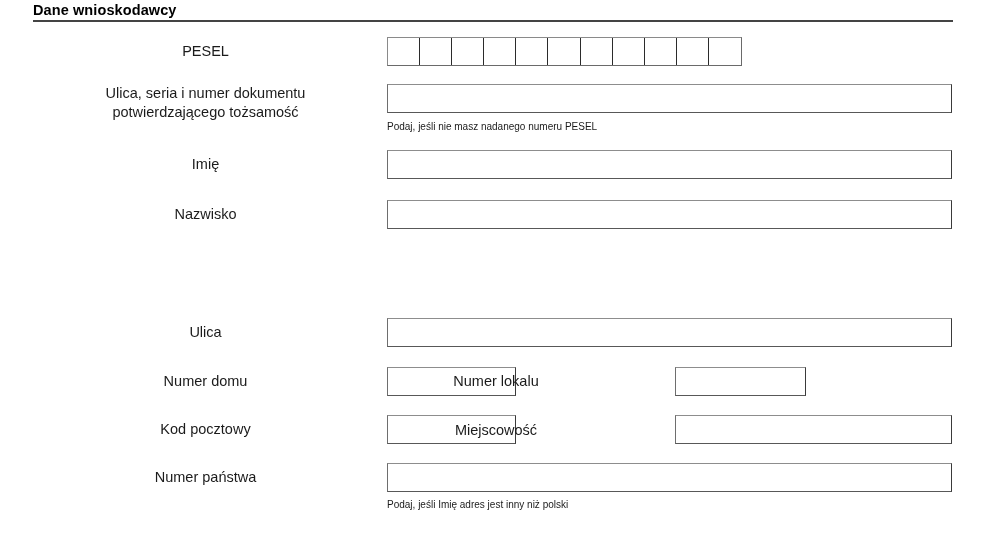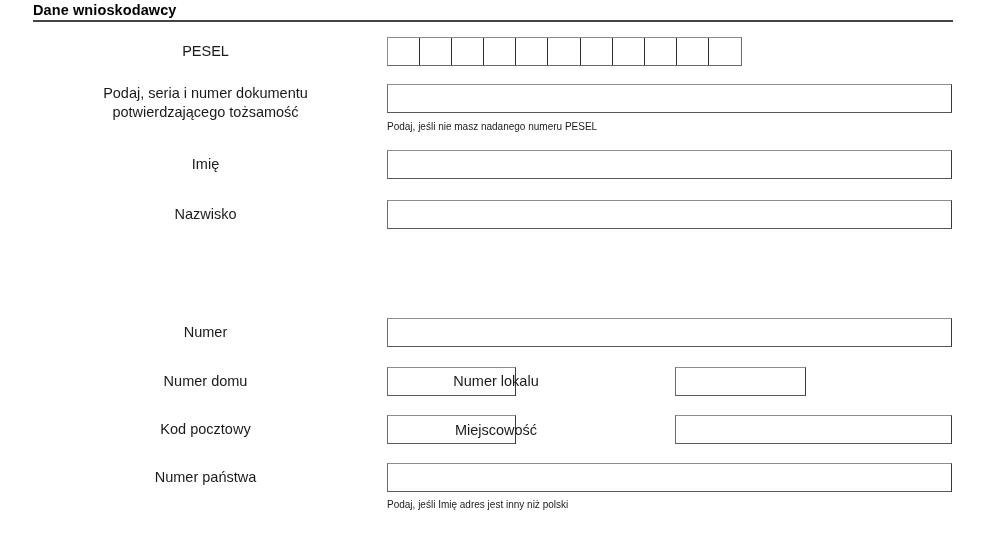--- a/index.html
+++ b/index.html
@@ -129,39 +129,39 @@
         <div class="pesel-cell"></div>
         <div class="pesel-cell"></div>
         <div class="pesel-cell"></div>
         <div class="pesel-cell"></div>
         <div class="pesel-cell"></div>
         <div class="pesel-cell"></div>
       </div>
   </div>
 
   <div class="row" style="top:84px;">
-    <div class="label label-main" style="top:0px;">Podaj, seria i numer dokumentu
+    <div class="label label-main" style="top:0px;">Ulica, seria i numer dokumentu
 potwierdzającego tożsamość</div>
     <div class="field" style="left:387px; top:0px; width:565px; height:29px;"></div>
     <div class="hint" style="left:387px; top:36px;">Podaj, jeśli nie masz nadanego numeru PESEL</div>
   </div>
 
   <div class="row" style="top:150px;">
     <div class="label label-main" style="top:5px;">Imię</div>
     <div class="field" style="left:387px; top:0px; width:565px; height:29px;"></div>
   </div>
 
   <div class="row" style="top:200px;">
     <div class="label label-main" style="top:5px;">Nazwisko</div>
     <div class="field" style="left:387px; top:0px; width:565px; height:29px;"></div>
   </div>
 
 
   <div class="row" style="top:318px;">
-    <div class="label label-main" style="top:5px;">Numer</div>
+    <div class="label label-main" style="top:5px;">Ulica</div>
     <div class="field" style="left:387px; top:0px; width:565px; height:29px;"></div>
   </div>
 
   <div class="row" style="top:367px;">
     <div class="label label-main" style="top:5px;">Numer domu</div>
     <div class="field" style="left:387px; top:0px; width:129px; height:29px;"></div>
 
     <div class="label label-second" style="top:5px;">Numer lokalu</div>
     <div class="field" style="left:675px; top:0px; width:131px; height:29px;"></div>
   </div>

